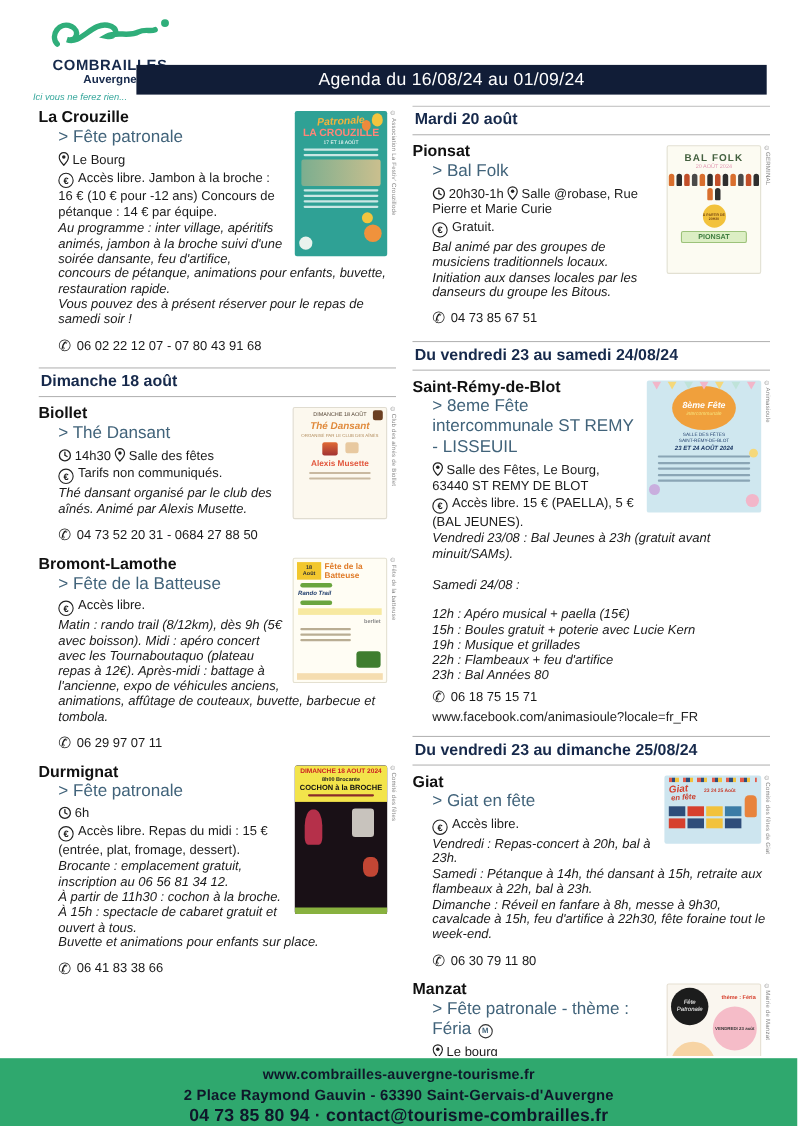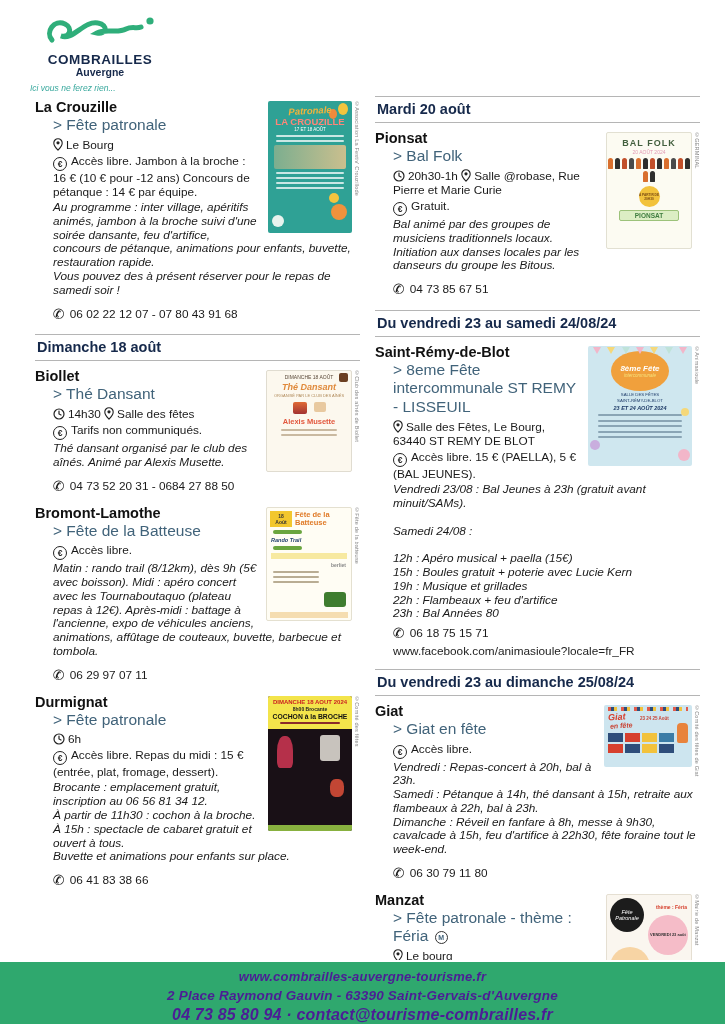--- a/index.html
+++ b/index.html
@@ -129,41 +129,42 @@
   .p-manzat{width:84px;height:118px;background:#faf6ef;border:1px solid #e5dfd2;}
   .mz-black{position:absolute;left:3px;top:3px;width:34px;height:34px;background:#1c1c1c;border-radius:50%;
             color:#fff;font-style:italic;font-size:5.5px;display:flex;align-items:center;justify-content:center;text-align:center;line-height:1.1;}
   .mz-theme{position:absolute;right:4px;top:9px;color:#d6402e;font-size:5px;font-weight:bold;}
   .mz-c{position:absolute;border-radius:50%;font-size:4px;color:#333;display:flex;align-items:center;justify-content:center;text-align:center;font-weight:bold;}
   .mz-c1{right:3px;top:20px;width:40px;height:40px;background:#f5bcc8;}
   .mz-c2{left:3px;top:52px;width:40px;height:40px;background:#f7d4a4;}
   .mz-c3{right:3px;bottom:3px;width:36px;height:36px;background:#a8dce2;}
 
   
-  .footer{position:absolute;left:0;bottom:0;width:725px;height:62px;background:#2fa86e;color:#4c1d95;text-align:center;font-style:italic;}
+  .footer{position:absolute;left:0;bottom:0;width:725px;height:62px;background:#2fa86e;color:#0f172a;text-align:center;}
   .footer div{font-weight:bold;letter-spacing:.2px;}
   .f1{font-size:13px;padding-top:7px;}
   .f2{font-size:13.5px;margin-top:4px;}
   .f3{font-size:16px;margin-top:3px;}
 </style>
 </head>
 <body>
 
 <div class="page">
 
   <div class="brand">
     <svg class="brand-mark" width="120" height="46" viewBox="0 0 120 46">
       <path d="M12 32 C5 24 14 11 25 16 C33 20 30 30 21 28 C33 33 44 12 58 15 C69 17 66 27 57 25 C66 20 77 26 86 21 C92 18 97 21 101 19" fill="none" stroke="#2fae7a" stroke-width="5" stroke-linecap="round"></path>
       <circle cx="110" cy="13" r="3.6" fill="#2fae7a"></circle>
     </svg>
     <div class="brand-name">COMBRAILLES</div>
     <div class="brand-region">Auvergne</div>
     <div class="brand-tag">Ici vous ne ferez rien...</div>
   </div>
 
+  <div class="title-bar">Agenda du 16/08/24 au 01/09/24</div>
 
   <div class="content">
 
     <div class="col">
 
       <div class="event">
         <div class="poster-wrap">
           <div class="poster p-crouzille">
             <div class="cz-b1"></div>
             <div class="cz-b2"></div>

